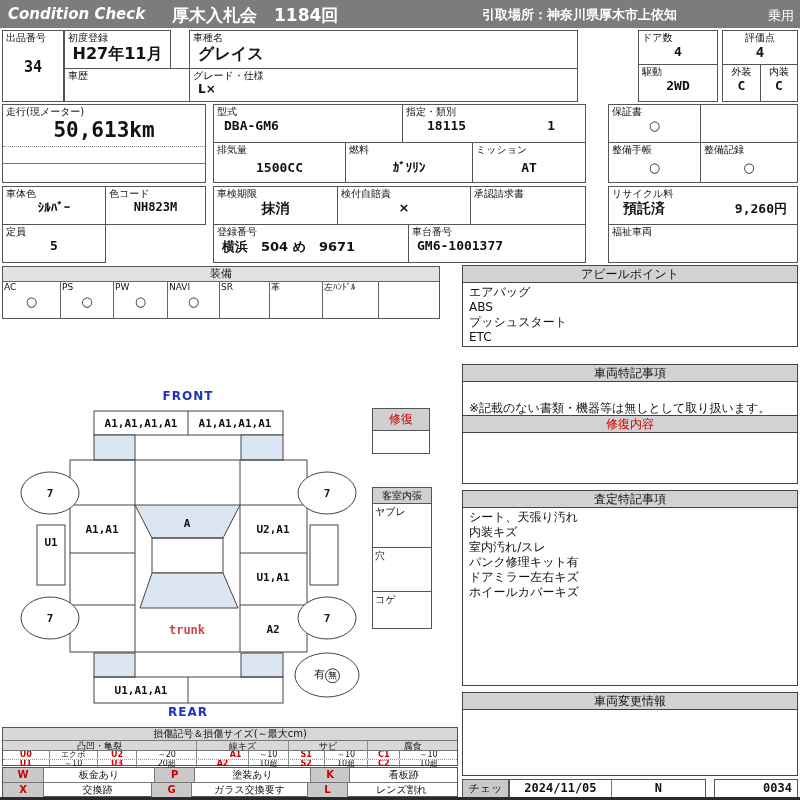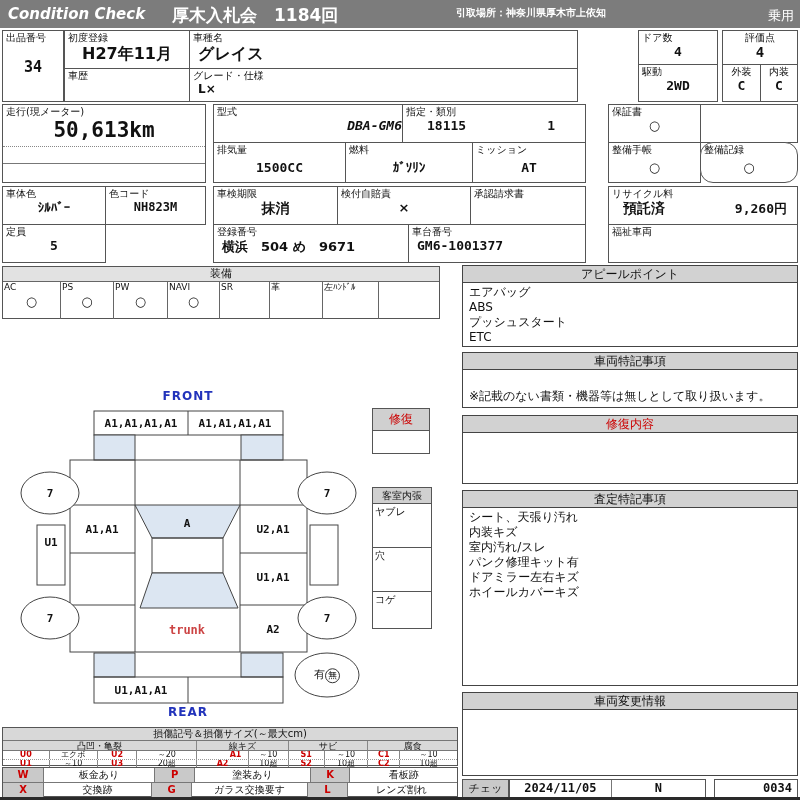--- a/index.html
+++ b/index.html
@@ -37,29 +37,29 @@
   .spare-no{display:inline-block;border:1.5px solid #333;border-radius:50%;width:13px;height:13px;line-height:13px;font-size:9px;text-align:center;vertical-align:middle;}
 </style>
 </head>
 <body>
 
 <div id="page">
 
   <div class="hdr">
     <span style="left:8px;top:5px;font-size:15px;font-weight:bold;font-style:italic;">Condition Check</span>
     <span style="left:172px;top:4px;font-size:17px;font-weight:bold;">厚木入札会　1184回</span>
-    <span style="left:456px;top:6px;font-size:10px;font-weight:bold;">引取場所：神奈川県厚木市上依知</span>
+    <span style="left:482px;top:6px;font-size:13px;font-weight:bold;">引取場所：神奈川県厚木市上依知</span>
     <span style="right:6px;top:7px;font-size:13px;">乗用</span>
   </div>
 
   <div class="box" style="left:2px;top:30px;width:62px;height:72px;">
     <span class="lbl">出品番号</span>
     <span class="bval" style="font-size:15px;margin-top:14px;">34</span>
   </div>
-  <div class="box" style="left:64px;top:30px;width:126px;height:39px;">
+  <div class="box" style="left:64px;top:30px;width:107px;height:39px;">
     <span class="lbl">初度登録</span>
     <span class="jval" style="font-size:16px;">H27年11月</span>
   </div>
   <div class="box" style="left:64px;top:68px;width:126px;height:34px;">
     <span class="lbl">車歴</span>
     <span class="jval"></span>
   </div>
   <div class="box" style="left:189px;top:30px;width:389px;height:39px;">
     <span class="lbl">車種名</span>
     <span class="jval" style="font-size:16px;text-align:left;padding-left:8px;">グレイス</span>
@@ -90,21 +90,21 @@
   </div>
 
   <div class="box" style="left:2px;top:104px;width:204px;height:79px;">
     <span class="lbl">走行(現メーター)</span>
     <span class="bval" style="font-size:21px;">50,613km</span>
     <div style="margin-top:4px;border-top:1px dotted #888;"></div>
     <div style="margin-top:16px;border-top:1px solid #777;"></div>
   </div>
   <div class="box" style="left:213px;top:104px;width:190px;height:39px;">
     <span class="lbl">型式</span>
-    <span class="bval" style="font-size:13px;text-align:right;padding-left:10px;font-style:italic;">DBA-GM6</span>
+    <span class="bval" style="font-size:13px;text-align:left;padding-left:10px;">DBA-GM6</span>
   </div>
   <div class="box" style="left:402px;top:104px;width:184px;height:39px;">
     <span class="lbl">指定・類別</span>
     <div style="display:flex;justify-content:space-between;padding:0 30px 0 24px;">
       <span class="bval" style="font-size:13px;">18115</span>
       <span class="bval" style="font-size:13px;">1</span>
     </div>
   </div>
   <div class="box" style="left:213px;top:142px;width:133px;height:41px;">
     <span class="lbl">排気量</span>
@@ -120,21 +120,21 @@
   </div>
   <div class="box" style="left:608px;top:104px;width:93px;height:39px;">
     <span class="lbl">保証書</span>
     <span class="jval" style="font-size:13px;">○</span>
   </div>
   <div class="box" style="left:700px;top:104px;width:98px;height:39px;"></div>
   <div class="box" style="left:608px;top:142px;width:93px;height:41px;">
     <span class="lbl">整備手帳</span>
     <span class="jval" style="font-size:13px;margin-top:4px;">○</span>
   </div>
-  <div class="box" style="left:700px;top:142px;width:98px;height:41px;border-radius:13px;">
+  <div class="box" style="left:700px;top:142px;width:98px;height:41px;">
     <span class="lbl">整備記録</span>
     <span class="jval" style="font-size:13px;margin-top:4px;">○</span>
   </div>
 
   <div class="box" style="left:2px;top:186px;width:104px;height:39px;">
     <span class="lbl">車体色</span>
     <span class="jval" style="font-size:13px;">ｼﾙﾊﾞｰ</span>
   </div>
   <div class="box" style="left:105px;top:186px;width:101px;height:39px;">
     <span class="lbl">色コード</span>
@@ -279,21 +279,21 @@
   <div class="panel" style="top:265px;height:82px;">
     <div class="phdr">アピールポイント</div>
     <div class="pbody">
       <div>エアバッグ</div>
       <div>ABS</div>
       <div>プッシュスタート</div>
       <div>ETC</div>
     </div>
   </div>
 
-  <div class="panel" style="top:352px;height:56px;">
+  <div class="panel" style="top:364px;height:56px;">
     <div class="phdr">車両特記事項</div>
     <div class="pbody" style="position:absolute;bottom:1px;left:0;right:0;">※記載のない書類・機器等は無しとして取り扱います。</div>
   </div>
 
   <div class="panel" style="top:415px;height:69px;">
     <div class="phdr" style="color:#c00;">修復内容</div>
     <div class="pbody"></div>
   </div>
 
   <div class="panel" style="top:490px;height:196px;">

